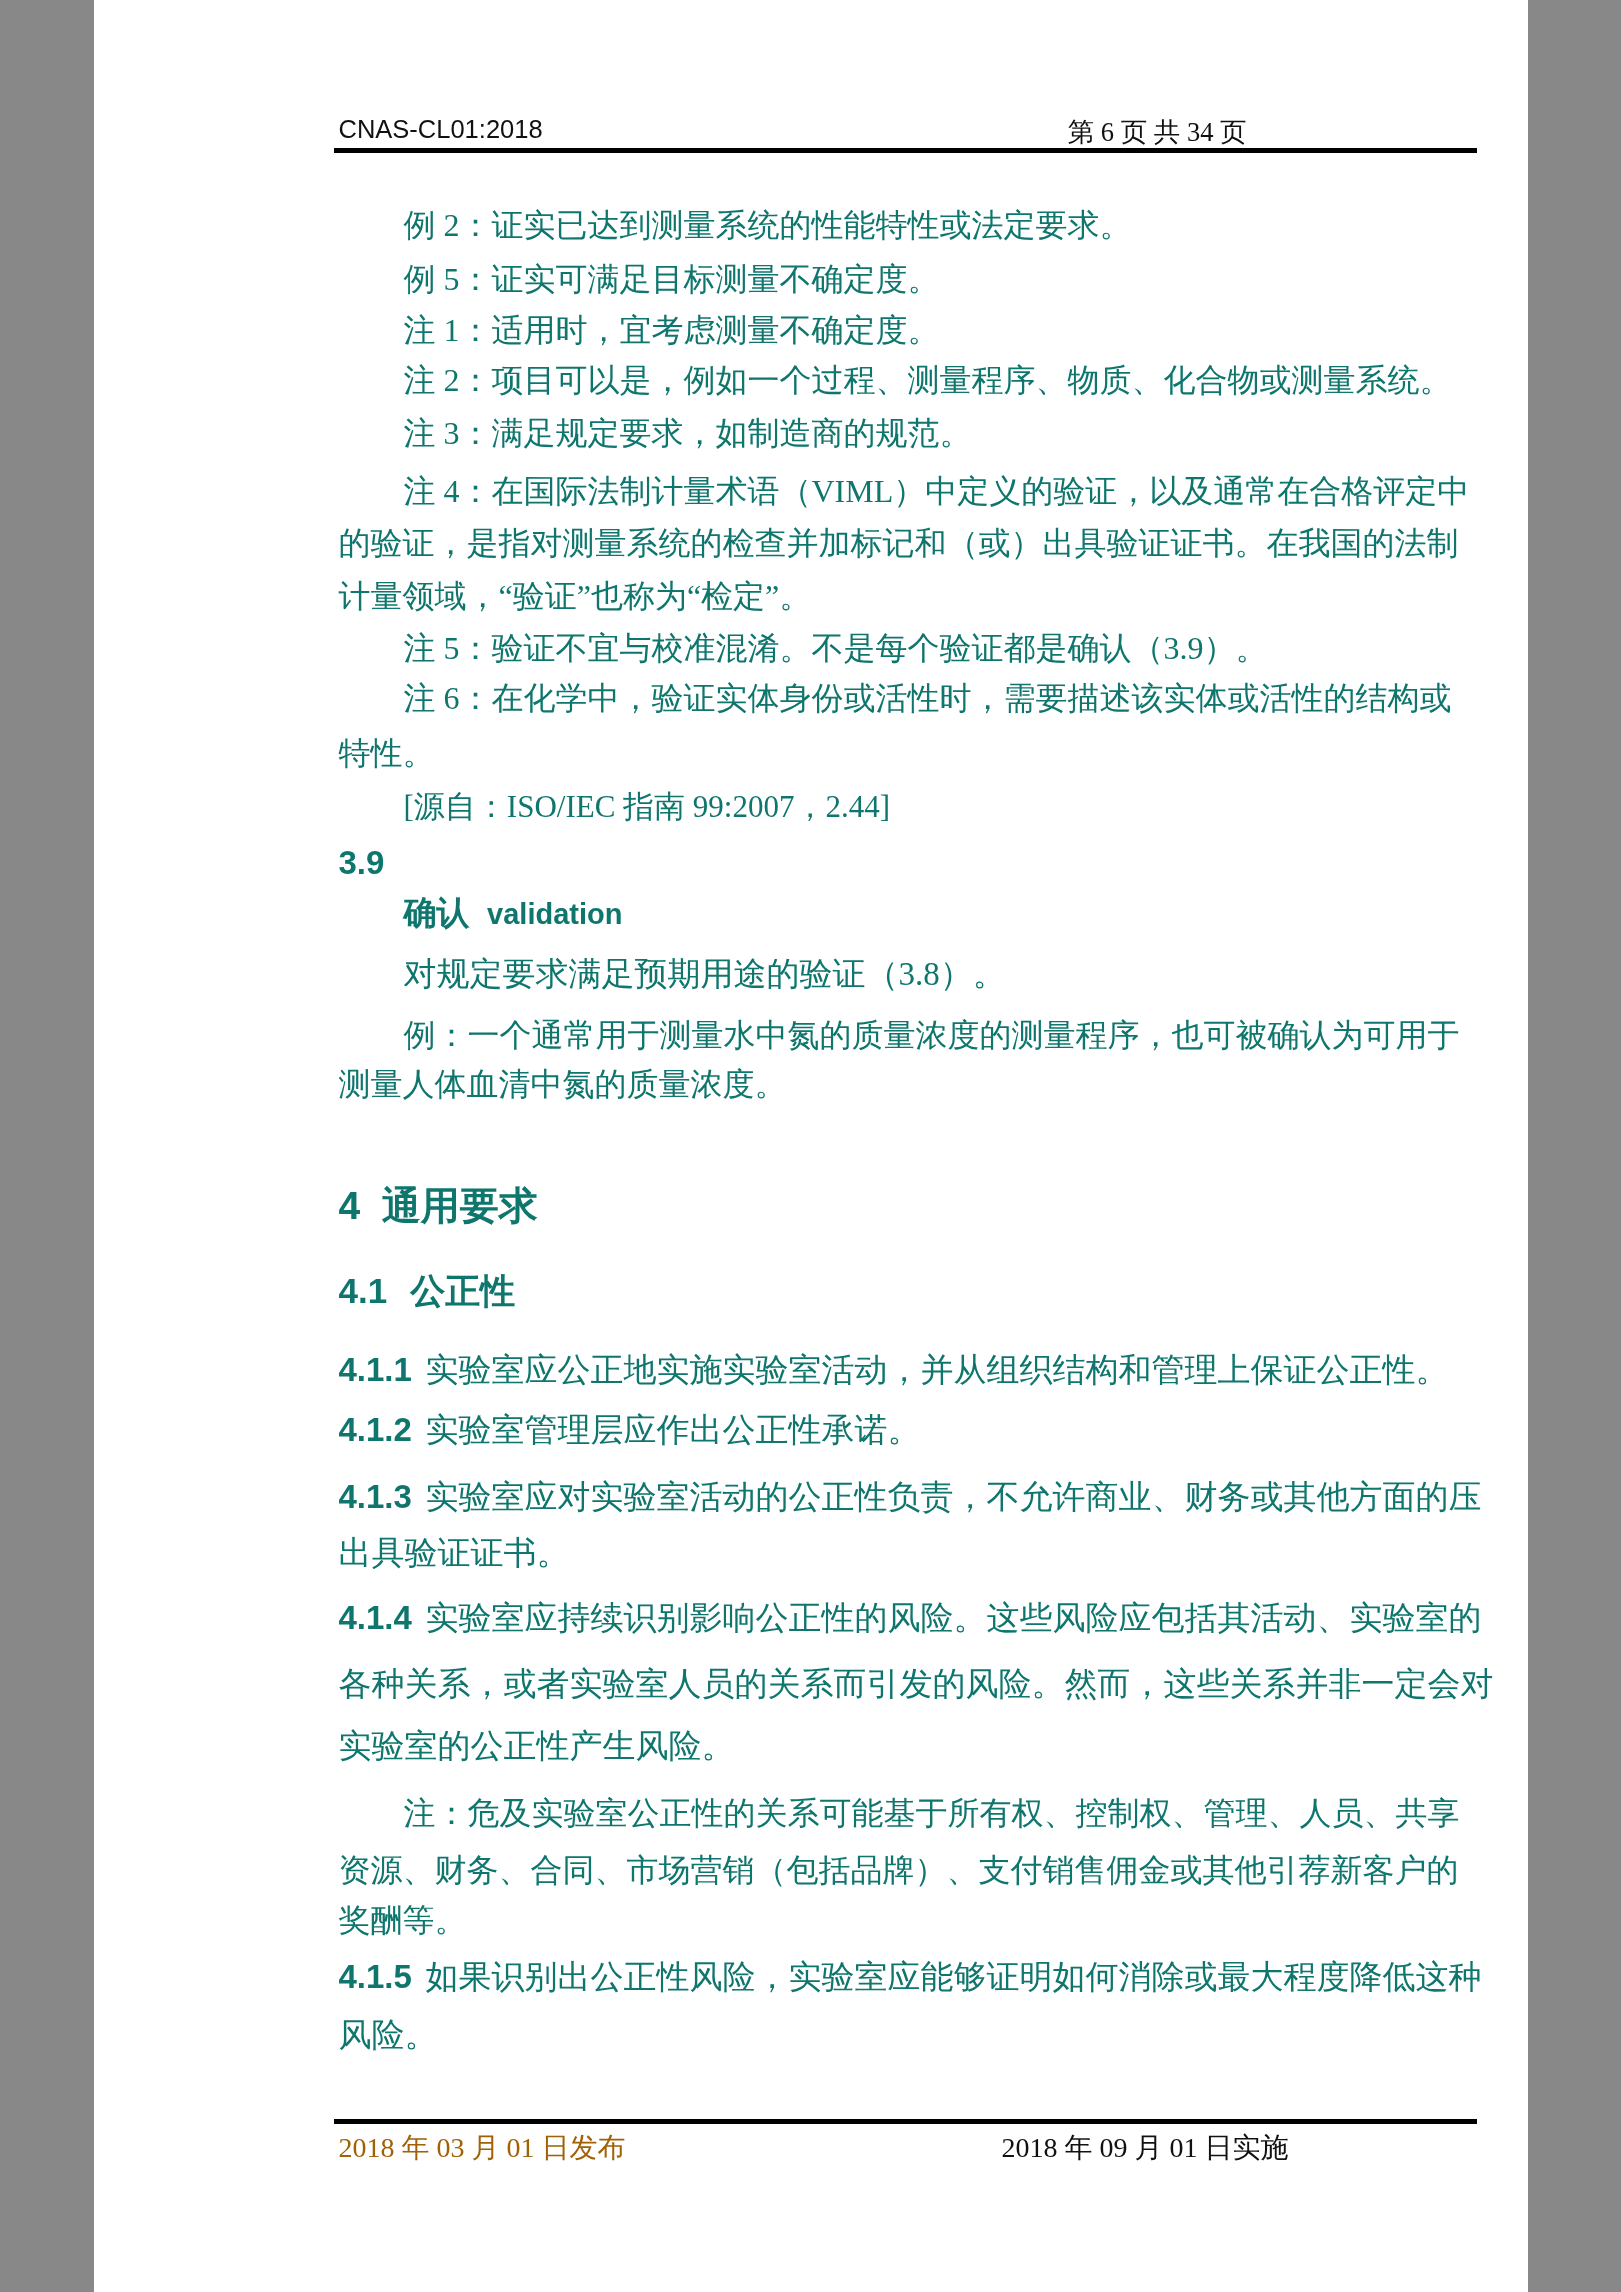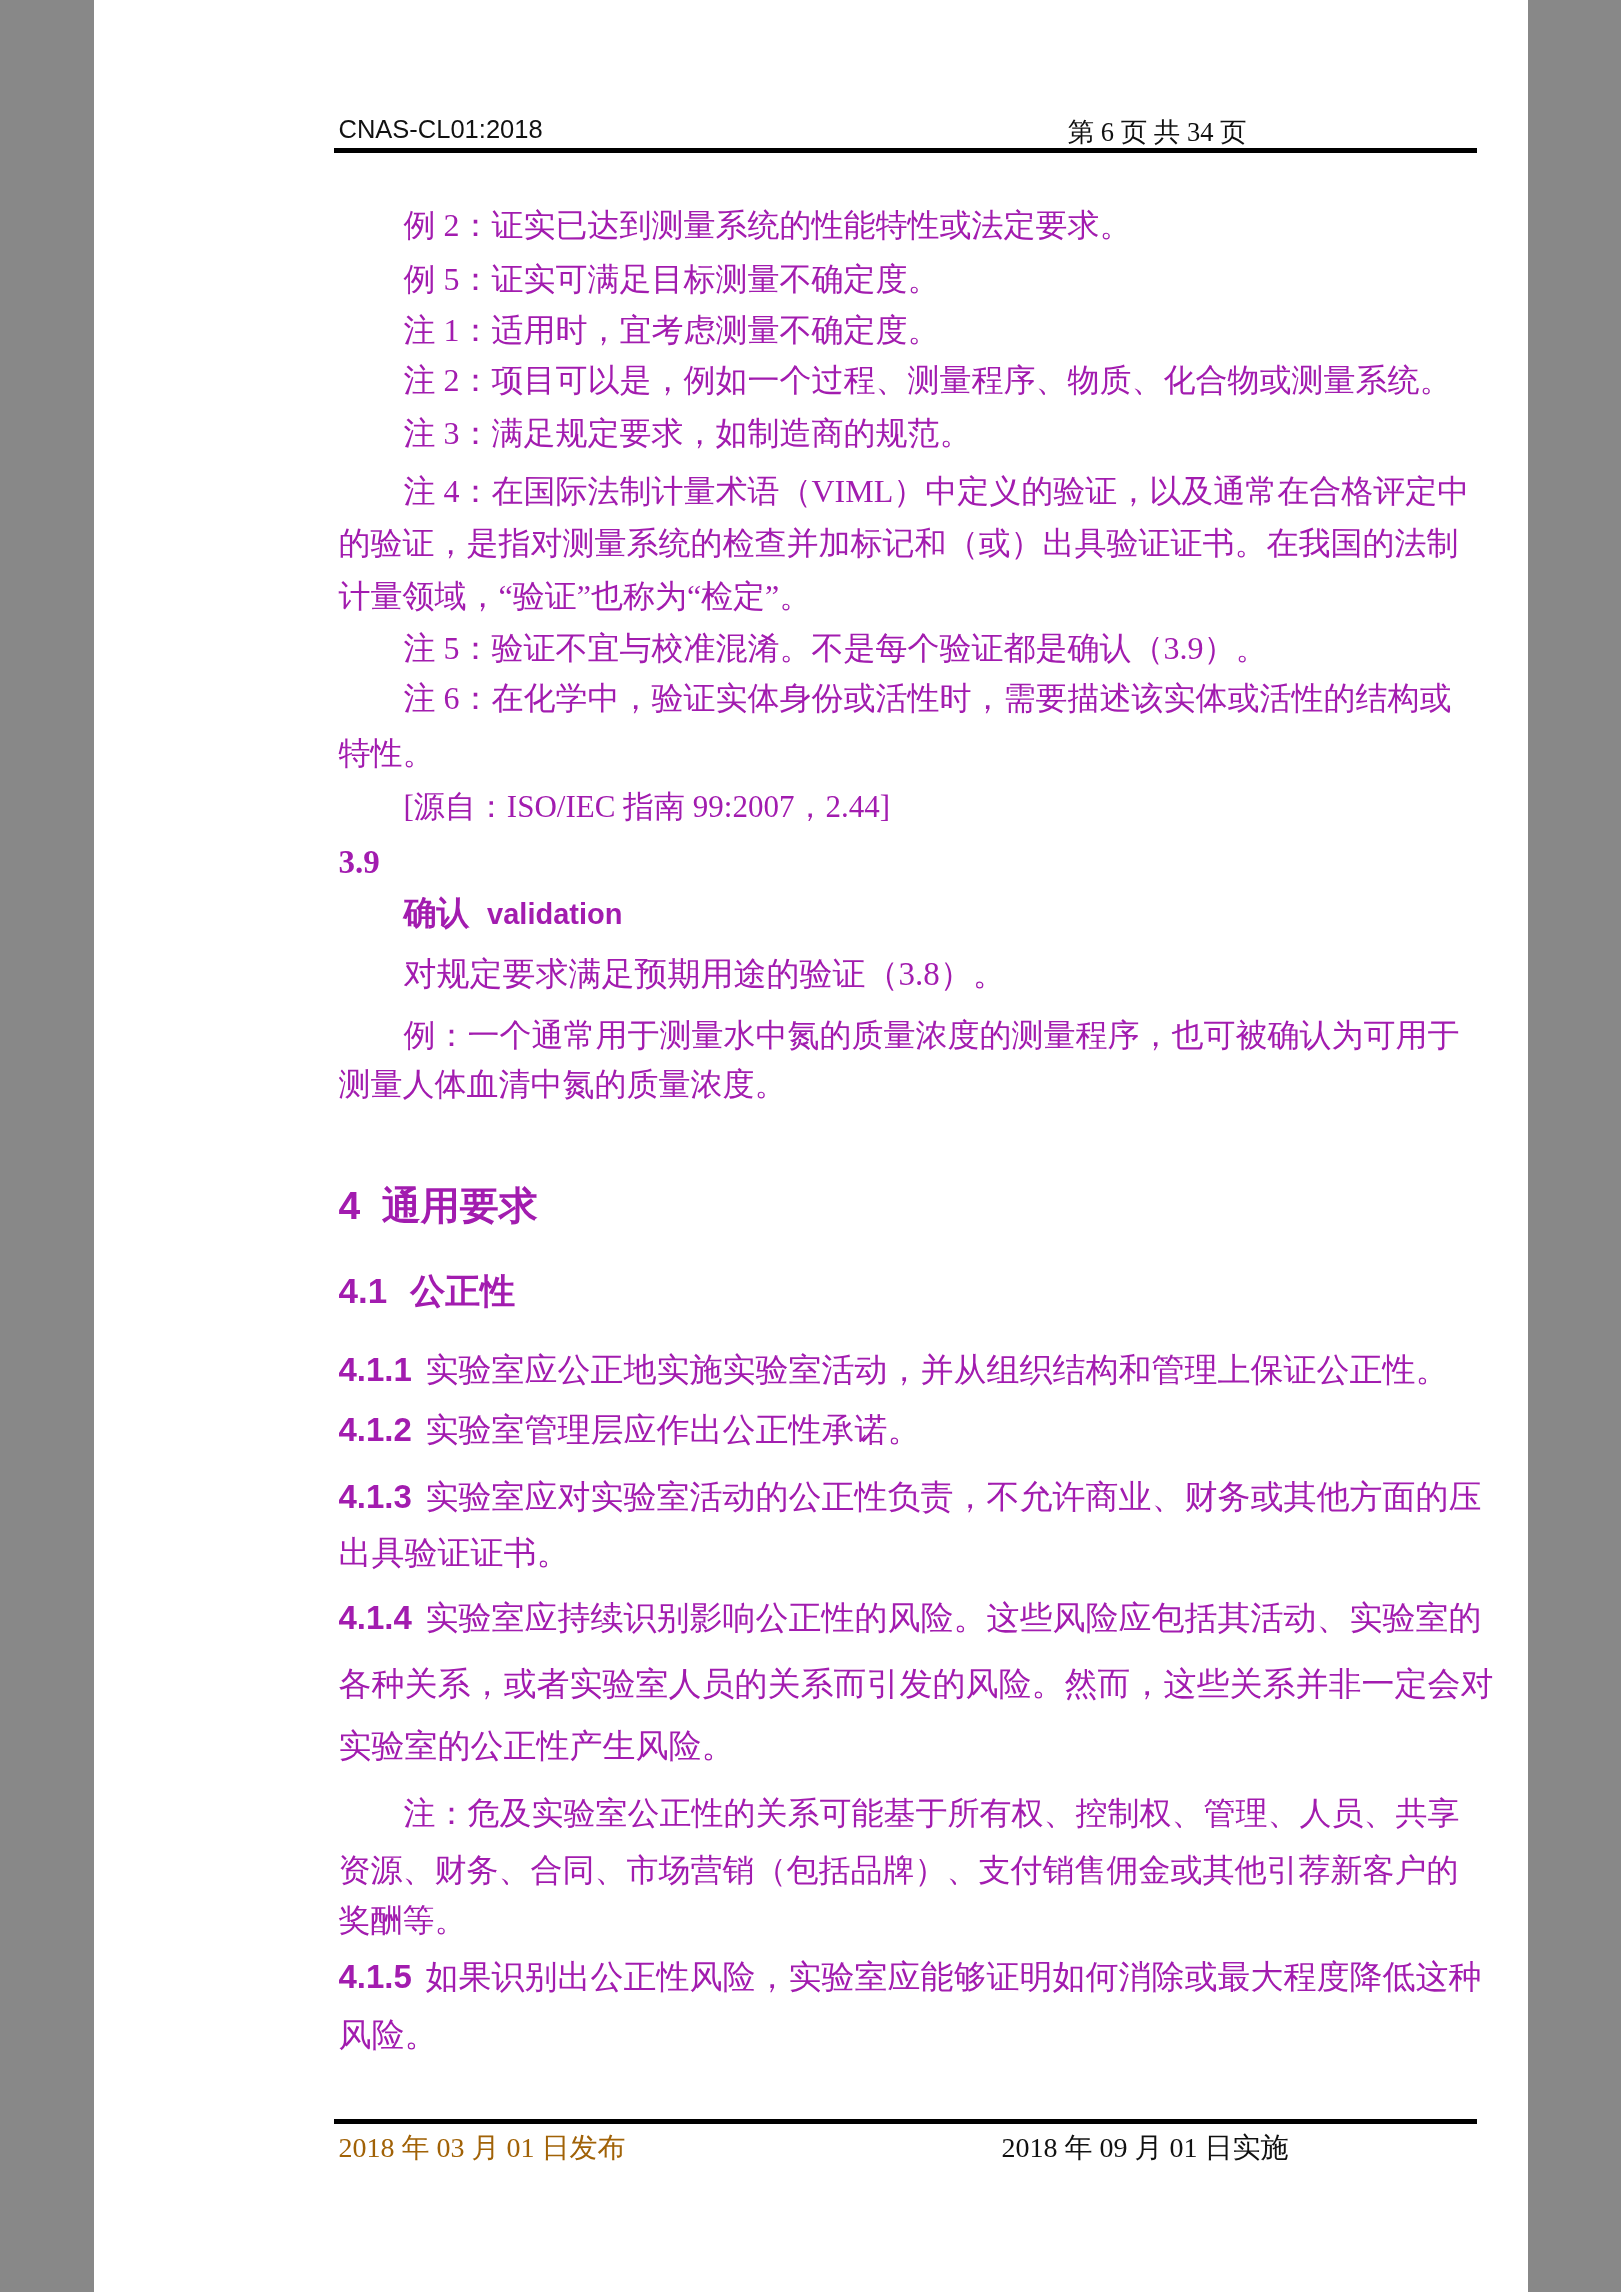--- a/index.html
+++ b/index.html
@@ -11,21 +11,21 @@
     margin: 0 auto;
     overflow: hidden;
     color: #000;
     font-family: "Liberation Serif", "DejaVu Serif", serif;
   }
   .line {
     position: absolute;
     left: 245px;
     white-space: nowrap;
     line-height: 1.15;
-    color: #a21caf;
+    color: #0f766e;
   }
   .ind { left: 310px; }
   .note { font-size: 32px; }
   .body { font-size: 33px; }
   .src  { font-size: 31px; }
   .num {
     font-family: "Liberation Sans", "DejaVu Sans", sans-serif;
     font-weight: 700;
     margin-right: 13.7px;
   }
@@ -37,21 +37,21 @@
   .h1 .num { margin-right: 21.6px; }
   .h2 {
     font-size: 35px;
     font-weight: 700;
     font-family: "Liberation Sans", "DejaVu Sans", sans-serif;
   }
   .h2 .num { margin-right: 23px; }
   .clausenum {
     font-size: 33px;
     font-weight: 700;
-    font-family: Liberation Serif, serif;
+    font-family: Liberation Sans, sans-serif;
   }
   .term { font-size: 33px; font-weight: 700; }
   .term .cn { font-family: "Liberation Sans", "DejaVu Sans", sans-serif; }
   .term .en {
     font-family: "Liberation Sans", "DejaVu Sans", sans-serif;
     font-size: 29px;
     margin-left: 17.6px;
   }
   .rule {
     position: absolute;

